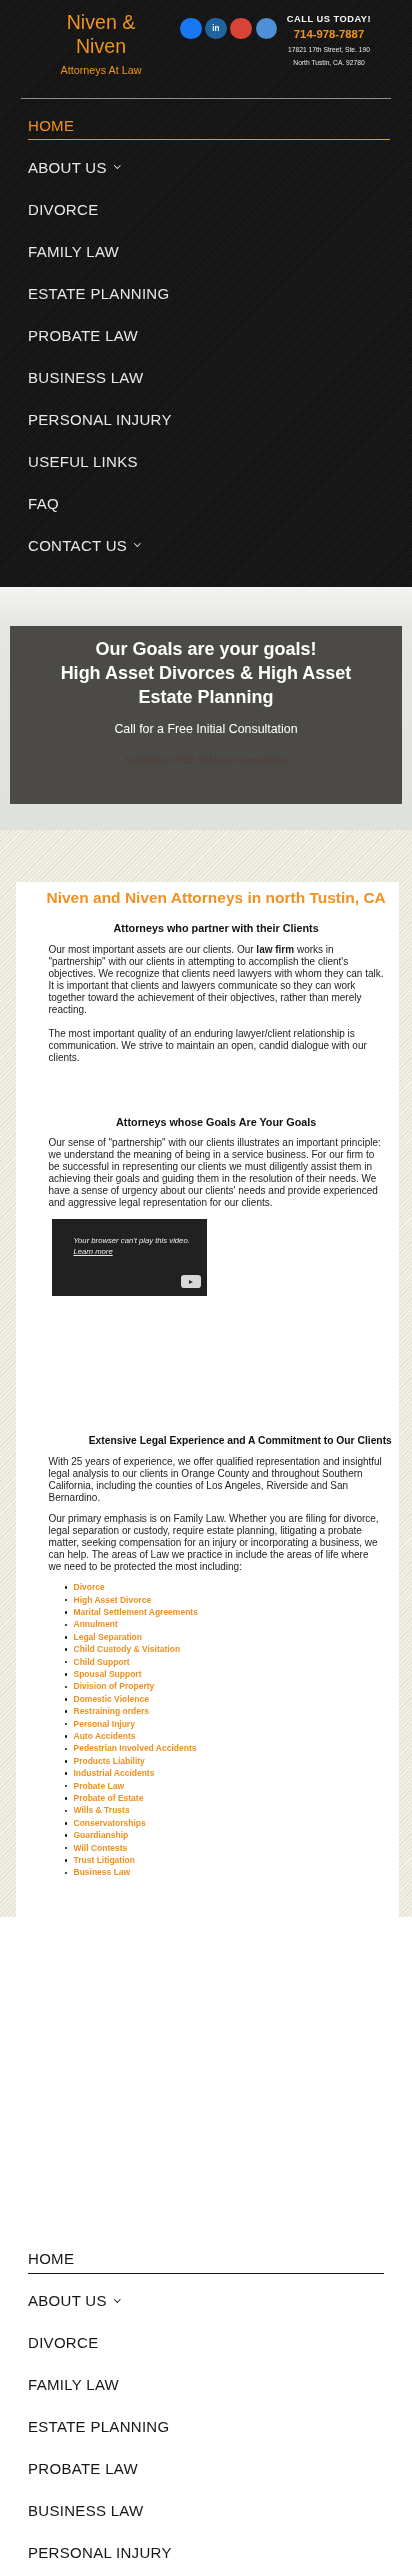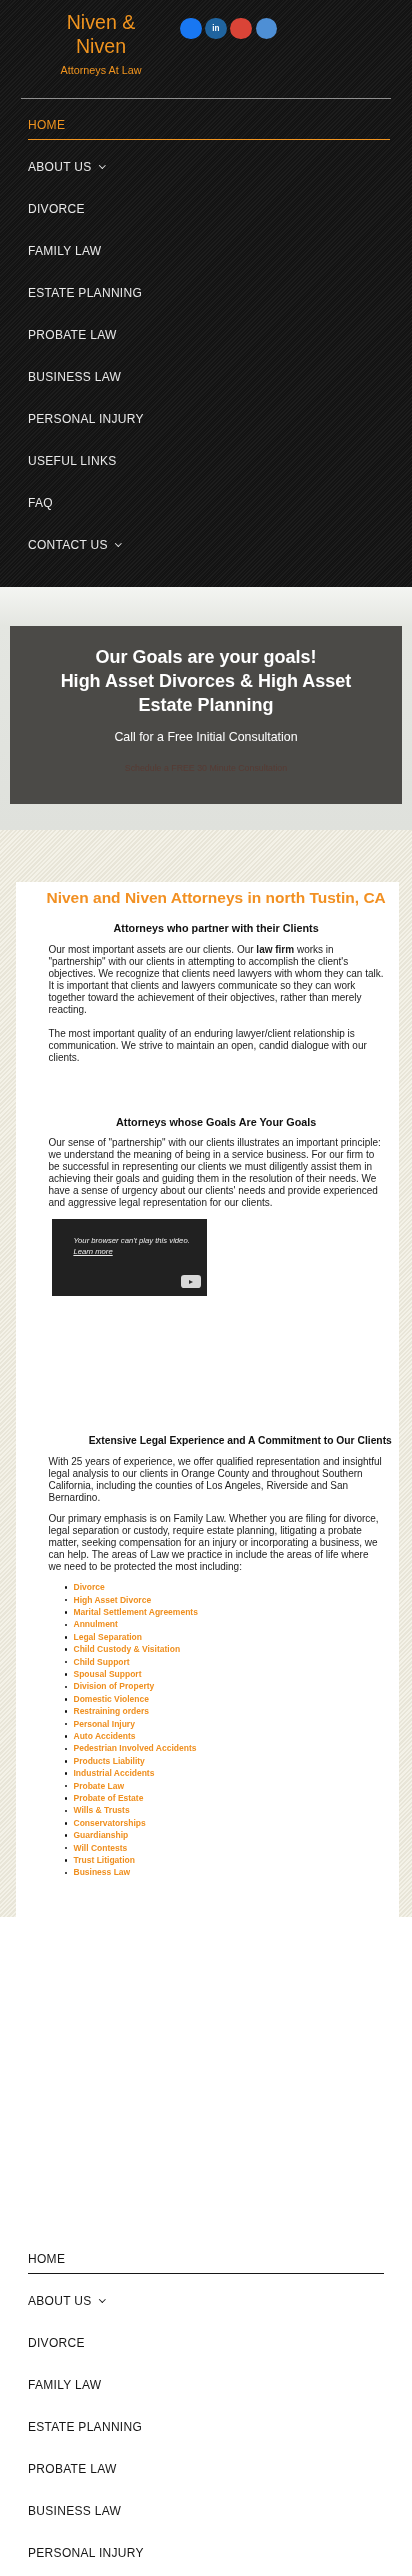--- a/index.html
+++ b/index.html
@@ -18,30 +18,30 @@
              color:#fff; font-weight:bold; font-size:8.2px; }
   .fb { background:#1877f2; } .li { background:#20649f; } .gp { background:#da4437; } .tw { background:#4e8fd5; }
   .call-block { position:absolute; right:18.5px; top:14.4px; width:129px; text-align:center; }
   .call-label { color:#f5f5f5; font-size:9.3px; font-weight:bold; letter-spacing:0.5px; }
   .call-phone { display:block; color:#f0941f; font-size:11.3px; font-weight:bold; margin-top:4.1px; text-decoration:none; }
   .addr { color:#e8e8e8; font-size:6.7px; margin-top:5.7px; }
   .header-divider { position:absolute; left:20.6px; right:20.6px; bottom:0; height:0.5px; background:#8f8f8f; }
 
   .main-nav { padding:6.2px 0 20.6px; }
   .nav-item { position:relative; height:42px; display:flex; align-items:center; padding-left:28px;
-              color:#e9e9e9; font-size:12px; letter-spacing:0.3px; cursor:pointer; }
+              color:#e9e9e9; font-size:15px; letter-spacing:0.3px; cursor:pointer; }
   .main-nav .nav-item.active { color:#f0941f; }
   .main-nav .nav-item.active::after { content:""; position:absolute; left:28px; right:21.6px; bottom:6.2px; height:1px; background:#f0941f; }
   .chevron { width:4.6px; height:4.6px; border-right:1px solid currentColor; border-bottom:1px solid currentColor;
              transform:rotate(45deg); margin-left:8.2px; margin-top:-3.1px; }
 
   
   .hero { height:243px; background:linear-gradient(180deg,#f4f5f2 0%,#e4e6e1 16%,#dfe1dc 100%); padding-top:39px; }
   .hero-box { margin:0 10.3px; height:178px; background:#4b4a47; text-align:center; padding-top:11.3px; }
-  .hero-title { margin:8px auto; width:340px; color:#fff; font-size:18px; line-height:24px; font-weight:bold; }
+  .hero-title { margin:0 auto; width:340px; color:#fff; font-size:18px; line-height:24px; font-weight:bold; }
   .hero-sub { margin-top:13.4px; color:#fff; font-size:12.4px; }
   .hero-schedule { margin-top:18.5px; color:#573a33; font-size:8.8px; }
 
   
   .striped { background:repeating-linear-gradient(135deg,#f4f2e8 0 1.5px,#e8e5d8 1.5px 3.1px); padding:52px 0 0; }
   .card { background:#fff; margin:0 13px 0 15.5px; height:1035px; padding:0 7.2px 0 25px; overflow:hidden; }
   .card-title { margin:0; padding-top:4.1px; color:#f29022; font-size:15.5px; line-height:23px; text-align:center; font-weight:bold; }
   .card h2 { font-size:10.8px; color:#101010; text-align:center; font-weight:bold; }
   .card h2.s1 { margin:13.4px 0 0; }
   .card h2.s2 { margin:52px 0 0; }
@@ -78,20 +78,26 @@
       <div class="brand">
         <div class="brand-name">Niven &amp; Niven</div>
         <div class="brand-tag">Attorneys At Law</div>
       </div>
       <div class="social-top">
         <span class="scircle fb"></span>
         <span class="scircle li">in</span>
         <span class="scircle gp"></span>
         <span class="scircle tw"></span>
       </div>
+      <div class="call-block">
+        <div class="call-label">CALL US TODAY!</div>
+        <a class="call-phone">714-978-7887</a>
+        <div class="addr">17821 17th Street, Ste. 190</div>
+        <div class="addr">North Tustin, CA. 92780</div>
+      </div>
       <div class="header-divider"></div>
     </header>
 
     <nav class="main-nav">
 
         <div class="nav-item active">
           <span class="nav-label">HOME</span>
 
         </div>
 

